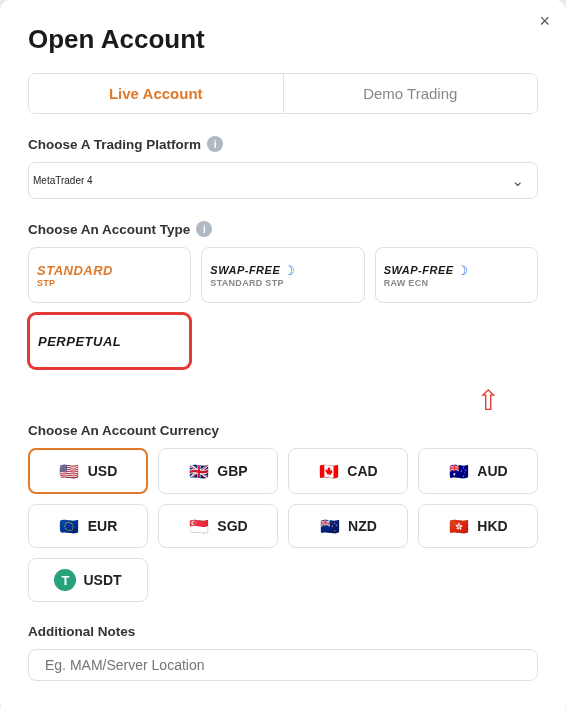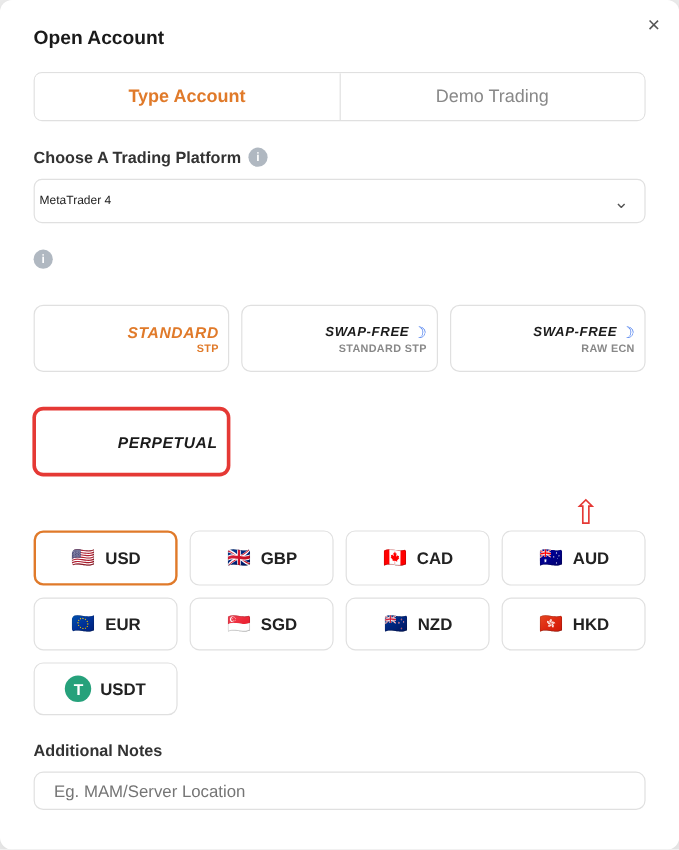--- a/index.html
+++ b/index.html
@@ -25,21 +25,21 @@
       top: 12px;
       right: 16px;
       background: none;
       border: none;
       font-size: 18px;
       cursor: pointer;
       color: #555;
       line-height: 1;
     }
     .modal-title {
-      font-size: 16px;
+      font-size: 26px;
       font-weight: 700;
       color: #1a1a1a;
       margin-bottom: 18px;
     }
     .tab-row {
       display: flex;
       border: 1.5px solid #e0e0e0;
       border-radius: 7px;
       overflow: hidden;
       margin-bottom: 22px;
@@ -116,25 +116,24 @@
       margin-bottom: 22px;
     }
     .account-type-btn {
       border: 1.5px solid #e0e0e0;
       border-radius: 8px;
       padding: 12px 8px;
       background: #fff;
       cursor: pointer;
       display: flex;
       flex-direction: column;
-      align-items: flex-end;
+      align-items: flex-start;
       justify-content: center;
       min-height: 56px;
       transition: border 0.15s;
-      margin-top: 20px;
     }
     .account-type-btn.selected {
       border: 2.5px solid #e53935;
       box-shadow: 0 0 0 1px #e53935;
     }
     .account-type-btn .main-label {
       font-size: 13px;
       font-weight: 800;
       font-style: italic;
       letter-spacing: 0.5px;
@@ -214,40 +213,41 @@
   </style>
 </head>
 <body>
 
 <div class="modal">
   <button class="close-btn">×</button>
   <div class="modal-title">Open Account</div>
 
   
   <div class="tab-row">
-    <button class="tab-btn active">Type Account</button>
+    <button class="tab-btn active">Live Account</button>
     <button class="tab-btn">Demo Trading</button>
   </div>
 
   
   <div class="section-label">
     <span>Choose A Trading Platform</span>
     <span class="info-icon">i</span>
   </div>
   <div class="platform-select-wrap">
     <select>
       <option>MetaTrader 4</option>
       <option>MetaTrader 5</option>
       <option>cTrader</option>
     </select>
     <span class="chevron-down">⌄</span>
   </div>
 
   
   <div class="section-label">
+    <span>Choose An Account Type</span>
     <span class="info-icon">i</span>
   </div>
   <div class="account-types-grid">
 
     <button class="account-type-btn">
       <span class="main-label label-orange">STANDARD</span>
       <span class="sub-label" style="color:#e07a2a">STP</span>
     </button>
 
 
@@ -272,20 +272,23 @@
       <span class="main-label" style="color:#1a1a1a;font-style:italic;">PERPETUAL</span>
     </button>
   </div>
 
   
   <div class="perpetual-arrow">
     <span class="arrow-up">⇧</span>
   </div>
 
   
+  <div class="section-label" style="margin-top:8px;">
+    <span>Choose An Account Currency</span>
+  </div>
   <div class="currency-grid">
 
     <button class="currency-btn selected">
       <span class="currency-flag">🇺🇸</span>
       <span>USD</span>
     </button>
 
     <button class="currency-btn">
       <span class="currency-flag">🇬🇧</span>
       <span>GBP</span>

